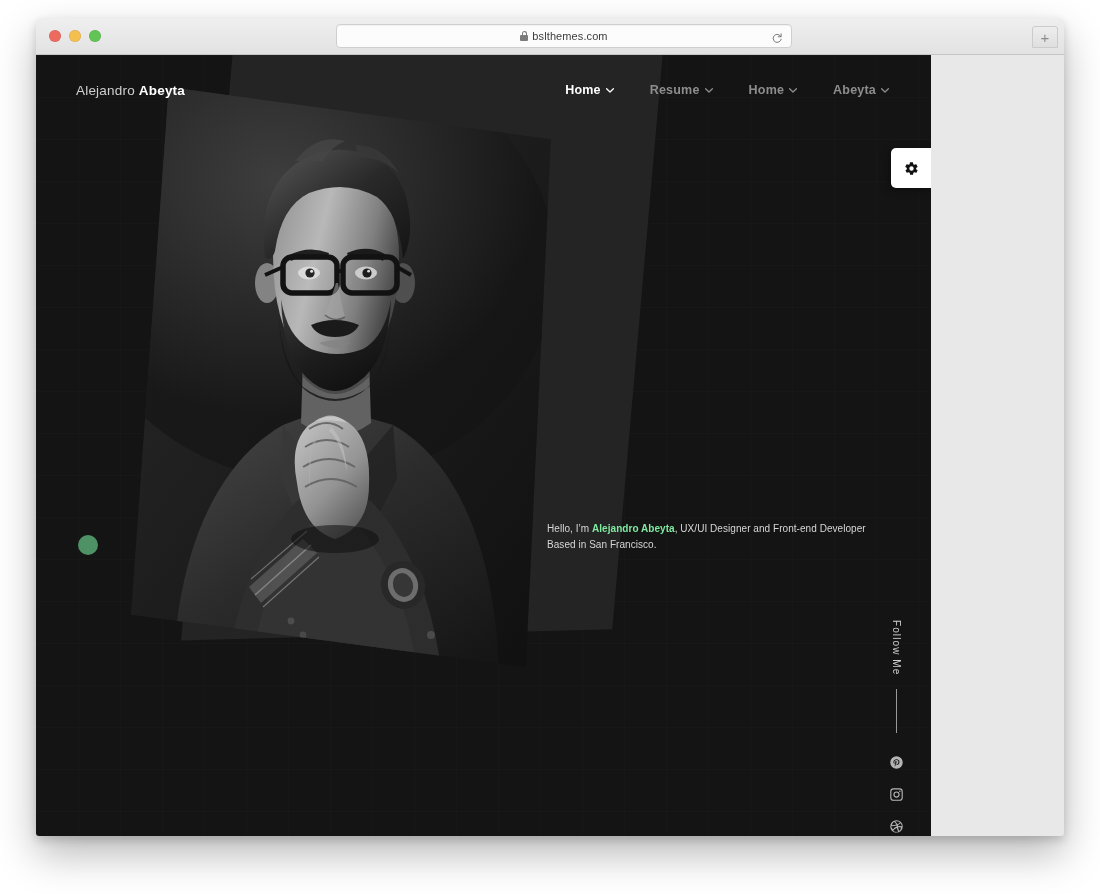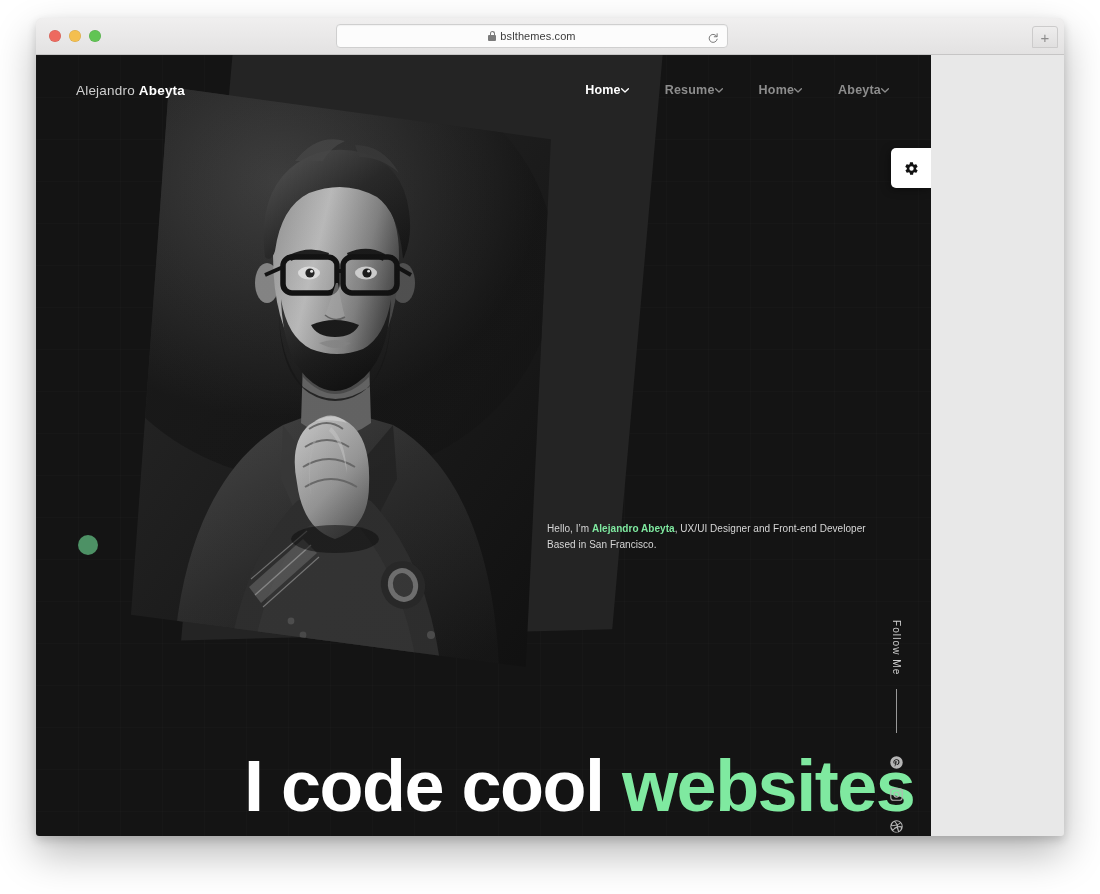--- a/index.html
+++ b/index.html
@@ -31,21 +31,21 @@
     display:flex; gap:8px; align-items:center;
   }
   .tl { width:12px; height:12px; border-radius:50%; display:block; }
   .tl-red    { background:#ed6a5f; box-shadow:inset 0 0 0 0.5px rgba(0,0,0,.13); }
   .tl-yellow { background:#f4bf4f; box-shadow:inset 0 0 0 0.5px rgba(0,0,0,.13); }
   .tl-green  { background:#61c454; box-shadow:inset 0 0 0 0.5px rgba(0,0,0,.13); }
 
   .url-bar {
     position:absolute;
     left:300px; top:6px;
-    width:392px; height:24px;
+    width:456px; height:24px;
     background:#fcfcfc;
     border:1px solid #cfcfcf;
     border-radius:4px;
     display:flex; align-items:center; justify-content:center;
     box-shadow:0 1px 1px rgba(0,0,0,0.04) inset;
   }
   .url-inner { display:flex; align-items:center; gap:4px; }
   .lock-icon { display:block; width:8px; height:10px; position:relative; }
   .lock-icon .shackle {
     position:absolute; left:1.5px; top:0;
@@ -125,21 +125,21 @@
     letter-spacing:0.2px; white-space:nowrap;
   }
   .logo .first { font-weight:400; color:#cfcfcf; }
   .logo .last  { font-weight:700; color:#ffffff; }
 
   .main-nav {
     position:absolute; right:42px;
     display:flex; align-items:center; gap:36px;
   }
   .nav-item {
-    display:flex; align-items:center; 
+    display:flex; align-items:center; gap:5px;
     font-size:12.5px; letter-spacing:0.2px;
     color:#8d8d8d; font-weight:700;
     cursor:pointer; white-space:nowrap;
   }
   .nav-item.active { color:#ffffff; }
   .chev { display:block; width:8px; height:5px; }
   .chev svg { display:block; width:8px; height:5px; }
 
   
   .settings-tab {
@@ -443,23 +443,20 @@
         </svg>
       </span>
     </div>
 
     <div class="green-dot"></div>
 
     <p class="intro">
       <span>Hello, I’m </span><span class="accent">Alejandro Abeyta</span><span>, UX/UI Designer and Front-end Developer Based in San Francisco.</span>
     </p>
 
-    <h1 class="headline">
-      <span>I code cool </span><span class="accent">websites</span>
-    </h1>
 
 
     <div class="follow-rail">
       <div class="follow-label">Follow Me</div>
       <div class="follow-line"></div>
       <div class="social-icons">
         <span class="social-icon">
           <svg viewBox="0 0 24 24">
               <path d="M12 2a10 10 0 1 0 0 20 10 10 0 0 0 0-20zm.9 13.3c-.84 0-1.63-.45-1.9-.97l-.54 2.09c-.2.73-.73 1.64-1.09 2.2a8 8 0 0 1-.17-2.06c.07-.72.9-3.82.9-3.82s-.23-.46-.23-1.14c0-1.07.62-1.87 1.39-1.87.65 0 .97.49.97 1.08 0 .66-.42 1.64-.64 2.55-.18.77.38 1.39 1.14 1.39 1.37 0 2.29-1.76 2.29-3.84 0-1.58-1.07-2.77-3.01-2.77-2.19 0-3.56 1.63-3.56 3.46 0 .63.19 1.07.48 1.42.13.16.15.22.1.4l-.14.57c-.05.18-.19.25-.36.18-1-.41-1.47-1.5-1.47-2.74 0-2.04 1.72-4.48 5.12-4.48 2.74 0 4.54 1.98 4.54 4.1 0 2.8-1.56 4.9-3.86 4.9z"></path>
             </svg>

